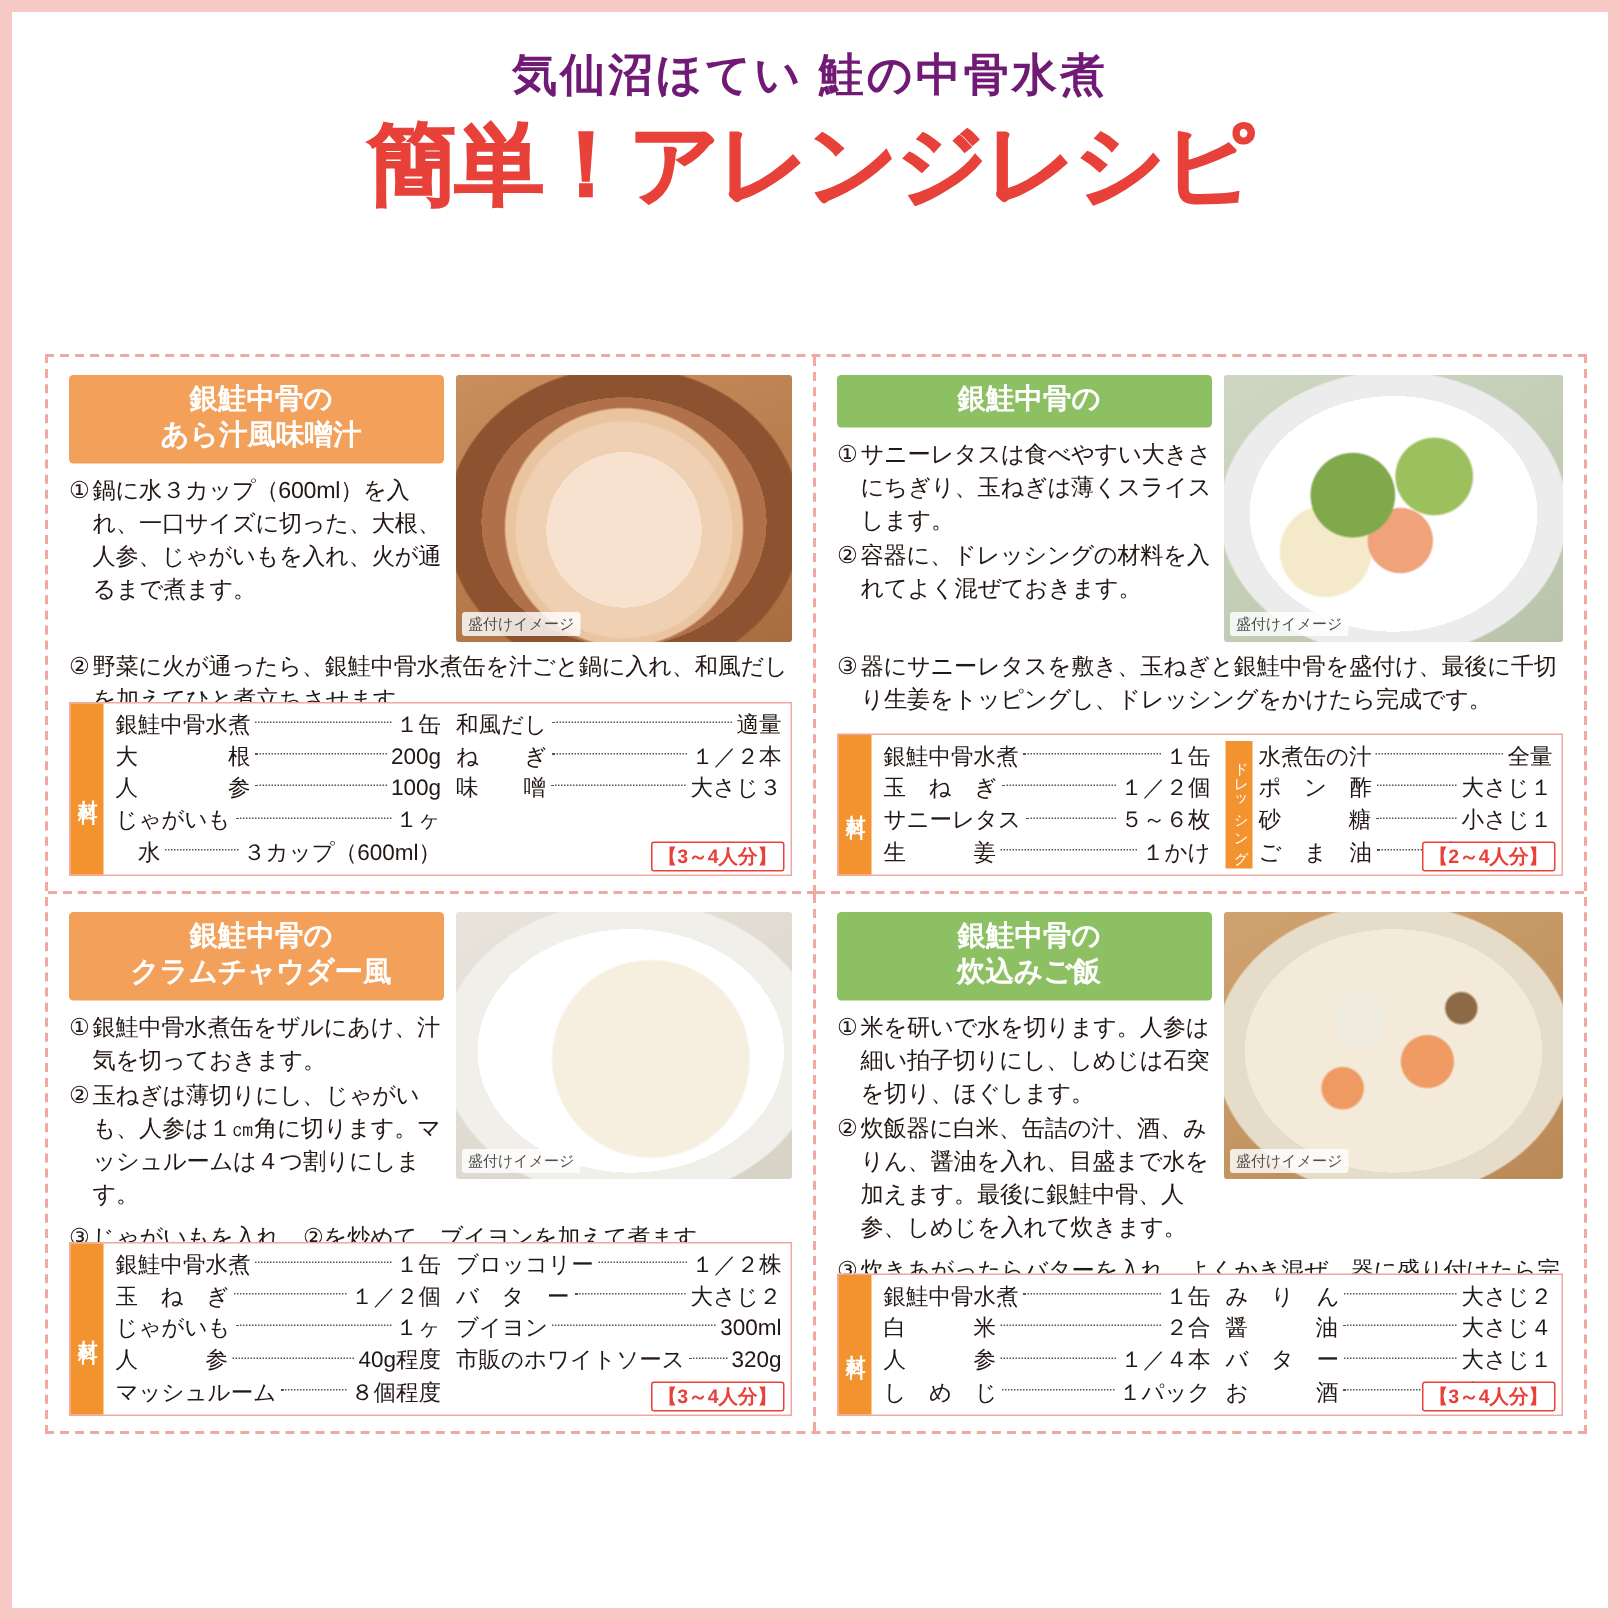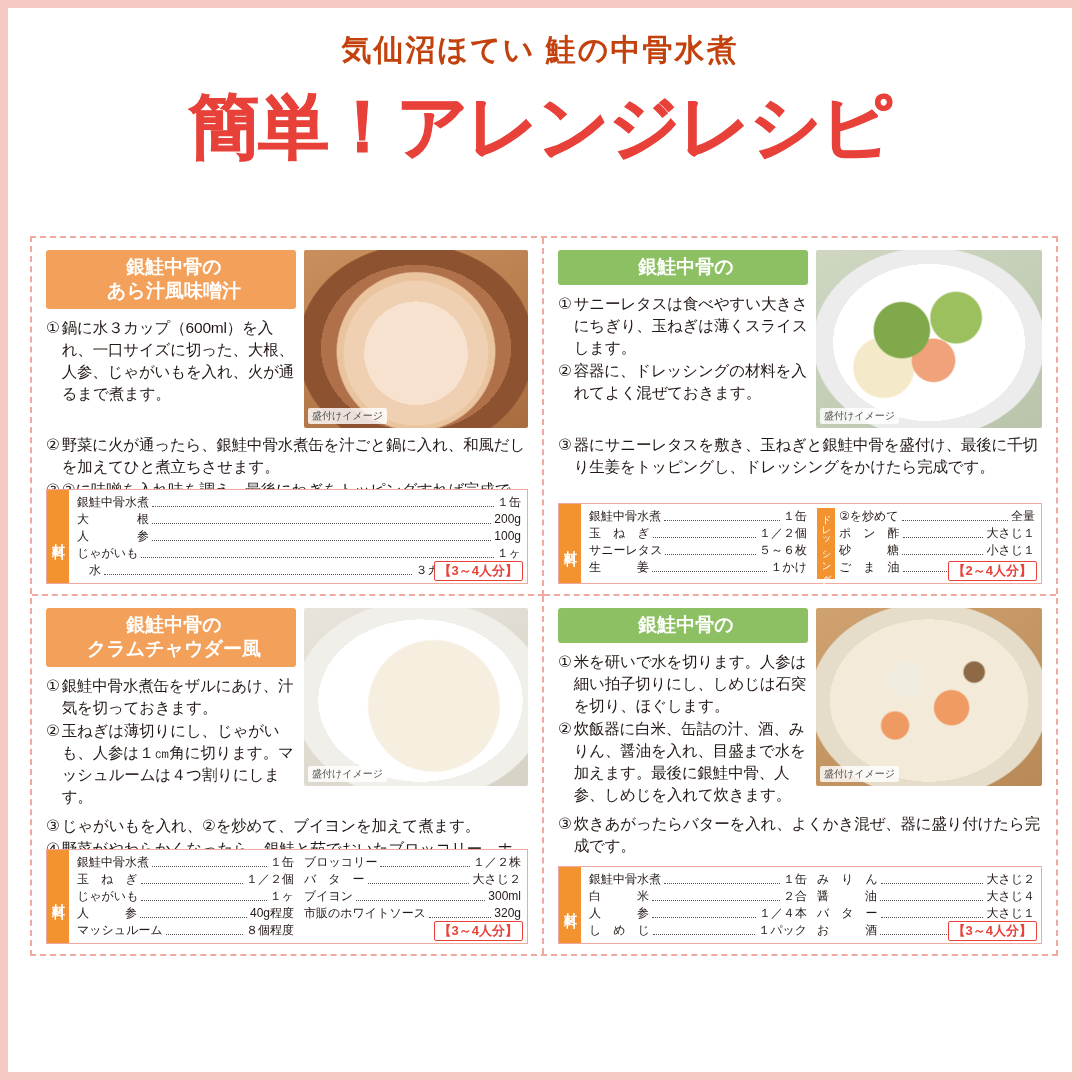--- a/index.html
+++ b/index.html
@@ -16,25 +16,25 @@
     width:1080px; height:1080px;
     border:8px solid #f6c9c4;
     background:#fff;
   }
   
   .header { text-align:center; padding-top:22px; }
   .brandline {
     font-size:30px;
     font-weight:bold;
     letter-spacing:2px;
-    color:#c2410c;
+    color:#701a75;
   }
   .maintitle {
-    margin-top:19px;
-    font-size:71px;
+    margin-top:7px;
+    font-size:60px;
     font-weight:bold;
     letter-spacing:-2px;
     color:#e8413a;
     -webkit-text-stroke:1px #e8413a;
     line-height:1.05;
     text-shadow:
        3px 3px 0 #ffffff,
       -1px -1px 0 #ffffff;
   }
   
@@ -166,22 +166,22 @@
   .ing-body {
     flex:1 1 auto;
     display:flex;
     padding:4px 6px 4px 8px;
     gap:10px;
     position:relative;
   }
   .ing-col { flex:1 1 0; }
   .ing-row {
     display:flex;
-    align-items:flex-end;
-    font-size:12px;
+    align-items:center;
+    font-size:15px;
     line-height:1.42;
     white-space:nowrap;
   }
   .ing-name { flex:0 0 auto; }
   .ing-dots {
     flex:1 1 auto;
     border-bottom:1px dotted #555;
     margin:0 3px 4px 3px;
     min-width:10px;
   }
@@ -277,20 +277,37 @@
               <span class="ing-name">じゃがいも</span>
               <span class="ing-dots"></span>
               <span class="ing-amt">１ヶ</span>
             </div>
             <div class="ing-row">
               <span class="ing-name">　水</span>
               <span class="ing-dots"></span>
               <span class="ing-amt">３カップ（600ml）</span>
             </div>
           </div>
+          <div class="ing-col">
+            <div class="ing-row">
+              <span class="ing-name">和風だし</span>
+              <span class="ing-dots"></span>
+              <span class="ing-amt">適量</span>
+            </div>
+            <div class="ing-row">
+              <span class="ing-name">ね　　ぎ</span>
+              <span class="ing-dots"></span>
+              <span class="ing-amt">１／２本</span>
+            </div>
+            <div class="ing-row">
+              <span class="ing-name">味　　噌</span>
+              <span class="ing-dots"></span>
+              <span class="ing-amt">大さじ３</span>
+            </div>
+          </div>
           <div class="serves">【3～4人分】</div>
         </div>
       </div>
     </div>
 
     <div class="cell">
       <div class="top">
         <div class="leftcol">
           <div class="recipe-title t-green">
             <div>銀鮭中骨の</div>
@@ -339,21 +356,21 @@
             <div class="ing-row">
               <span class="ing-name">生　　　姜</span>
               <span class="ing-dots"></span>
               <span class="ing-amt">１かけ</span>
             </div>
           </div>
           <div class="ing-group">
             <div class="dressing-label">ドレッシング</div>
             <div class="ing-col">
               <div class="ing-row">
-                <span class="ing-name">②を炒めて</span>
+                <span class="ing-name">水煮缶の汁</span>
                 <span class="ing-dots"></span>
                 <span class="ing-amt">全量</span>
               </div>
               <div class="ing-row">
                 <span class="ing-name">ポ　ン　酢</span>
                 <span class="ing-dots"></span>
                 <span class="ing-amt">大さじ１</span>
               </div>
               <div class="ing-row">
                 <span class="ing-name">砂　　　糖</span>
@@ -460,20 +477,21 @@
           <div class="serves">【3～4人分】</div>
         </div>
       </div>
     </div>
 
     <div class="cell">
       <div class="top">
         <div class="leftcol">
           <div class="recipe-title t-green">
             <div>銀鮭中骨の</div>
+            <div>炊込みご飯</div>
           </div>
           <div class="steps">
             <div class="step">
               <span class="num">①</span>
               <span class="txt">米を研いで水を切ります。人参は細い拍子切りにし、しめじは石突を切り、ほぐします。</span>
             </div>
             <div class="step">
               <span class="num">②</span>
               <span class="txt">炊飯器に白米、缶詰の汁、酒、みりん、醤油を入れ、目盛まで水を加えます。最後に銀鮭中骨、人参、しめじを入れて炊きます。</span>
             </div>

